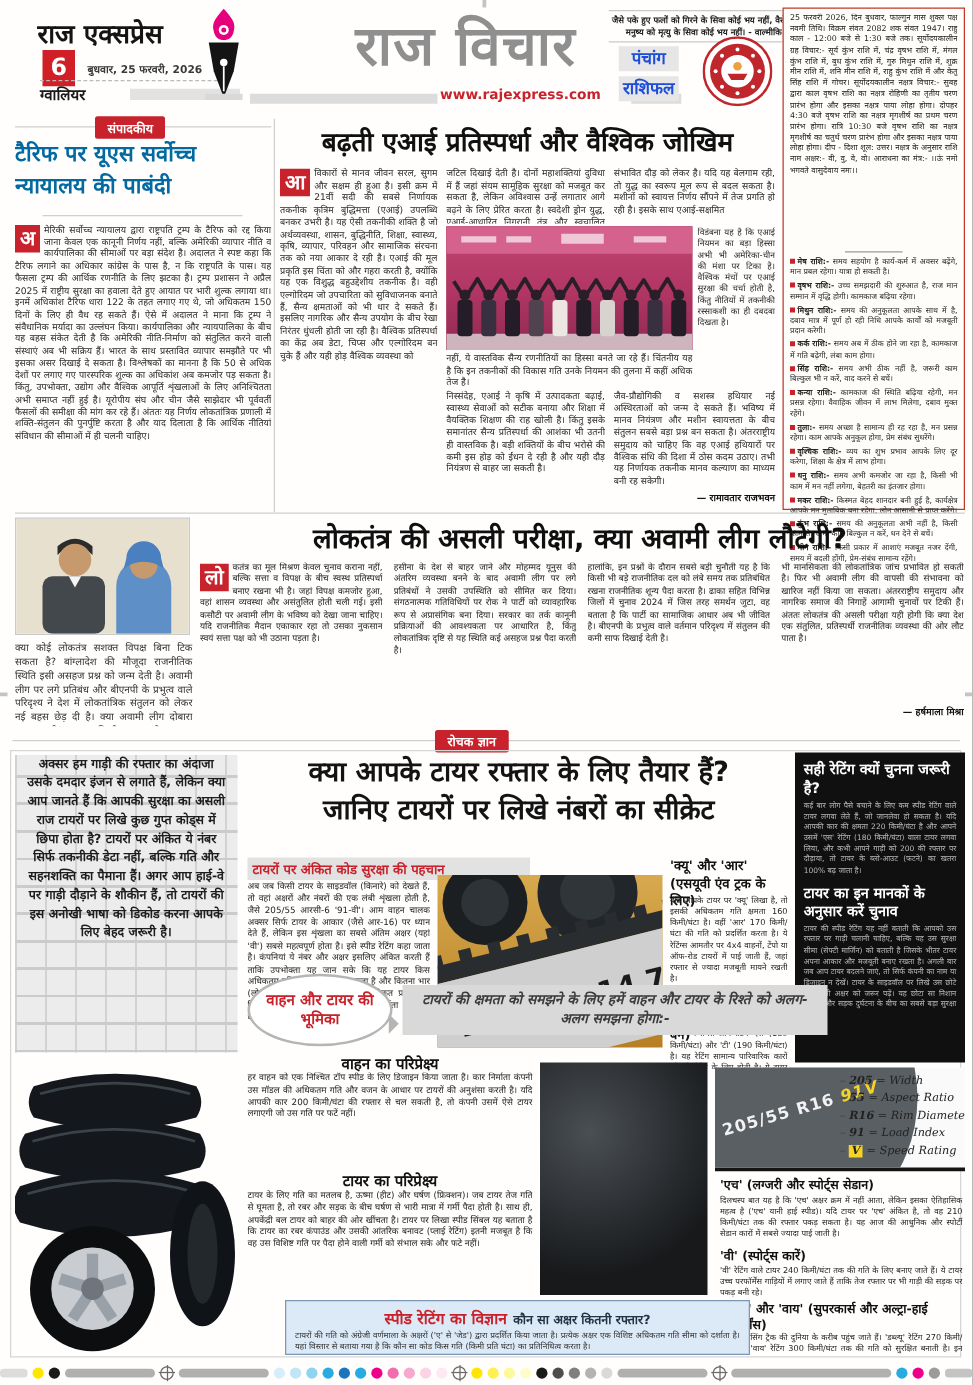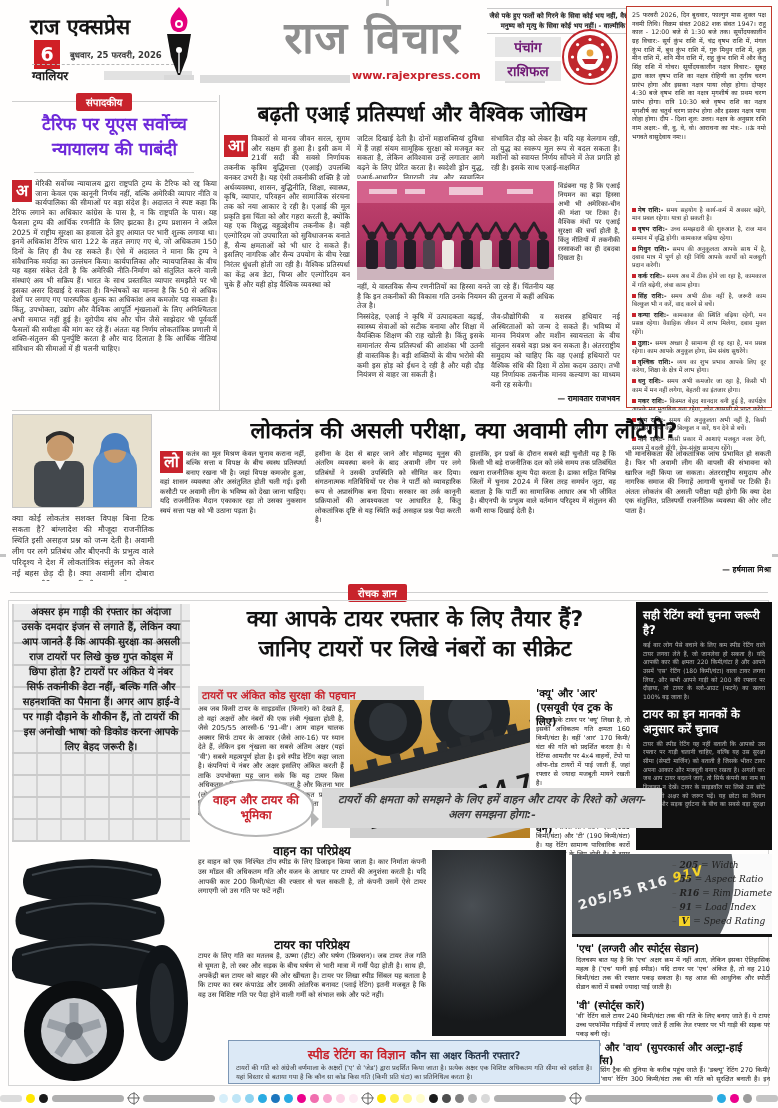--- a/index.html
+++ b/index.html
@@ -23,36 +23,36 @@
   #city{left:32px;top:67px;font-size:12px;font-weight:bold;color:#1a1a1a;}
   #citybar{left:104px;top:71px;width:88px;height:9px;background:#e2e2e2;}
   #penlogo{left:160px;top:5px;}
   #rvtitle{left:200px;top:14px;width:345px;text-align:center;font-size:44px;font-weight:bold;
            color:#8f8f8f;letter-spacing:1px;line-height:1.1;}
   #rvbar1{left:200px;top:75px;width:150px;height:8px;background:#dcdcdc;}
   #rvbar2{left:505px;top:75px;width:40px;height:8px;background:#dcdcdc;}
   #website{left:352px;top:69px;font-size:11px;font-weight:bold;color:#c8232c;}
   #quote{left:487px;top:8px;width:152px;font-size:6.8px;font-weight:bold;color:#222;line-height:1.5;
          border-top:1px solid #c9c9c9;border-bottom:1px solid #c9c9c9;padding:2px 0;text-align:center;}
-  .panlab{left:495px;width:66px;height:20px;background:#e6e6e6;color:#701a75;font-weight:bold;
+  .panlab{left:495px;width:48px;height:20px;background:#e6e6e6;color:#1d4ed8;font-weight:bold;
           font-size:13.5px;text-align:center;line-height:20px;}
   #panlab1{top:37px;} #panlab2{top:61px;}
   #emblem{left:562px;top:29px;}
   
   #panbox{left:626px;top:6px;width:146px;height:402px;border:1px solid #c0392b;box-sizing:border-box;
           padding:4px 5px;background:#fffdfa;}
   #panbody{height:186px;overflow:hidden;}
   #pandiv{width:46px;height:1px;background:#999;margin:4px auto;}
   .rz-item{font-size:6.2px;line-height:1.35;text-align:justify;margin-bottom:2.6px;color:#262626;}
   .rz-b{display:inline-block;width:4px;height:4px;background:#c8232c;margin-right:2px;}
   
   #edline{left:12px;top:101px;width:205px;height:1px;}
   #edkicker{left:76px;top:93px;}
-  #edhead{left:12px;top:112px;width:205px;text-align:center;font-size:17.5px;font-weight:bold;
-          color:#6d28d9;line-height:1.45;height:56px;overflow:hidden;}
+  #edhead{left:12px;top:112px;width:205px;font-size:17.5px;font-weight:bold;
+          color:#0369a1;line-height:1.45;height:56px;overflow:hidden;}
   #edrule{left:34px;top:172px;width:160px;height:1px;}
   #edbody{left:12px;top:179px;width:205px;height:229px;}
   #vd1{left:219px;top:95px;width:1px;height:315px;}
   #hd1{left:12px;top:410px;width:760px;height:1px;}
   
   #aihead{left:224px;top:99px;width:396px;text-align:center;font-size:21px;font-weight:bold;
           color:#101010;height:30px;overflow:hidden;}
   #aic1{left:224px;top:134px;width:126px;height:272px;}
   #aic2t{left:357px;top:134px;width:127px;height:45px;}
   #aic3t{left:491px;top:134px;width:129px;height:45px;}

